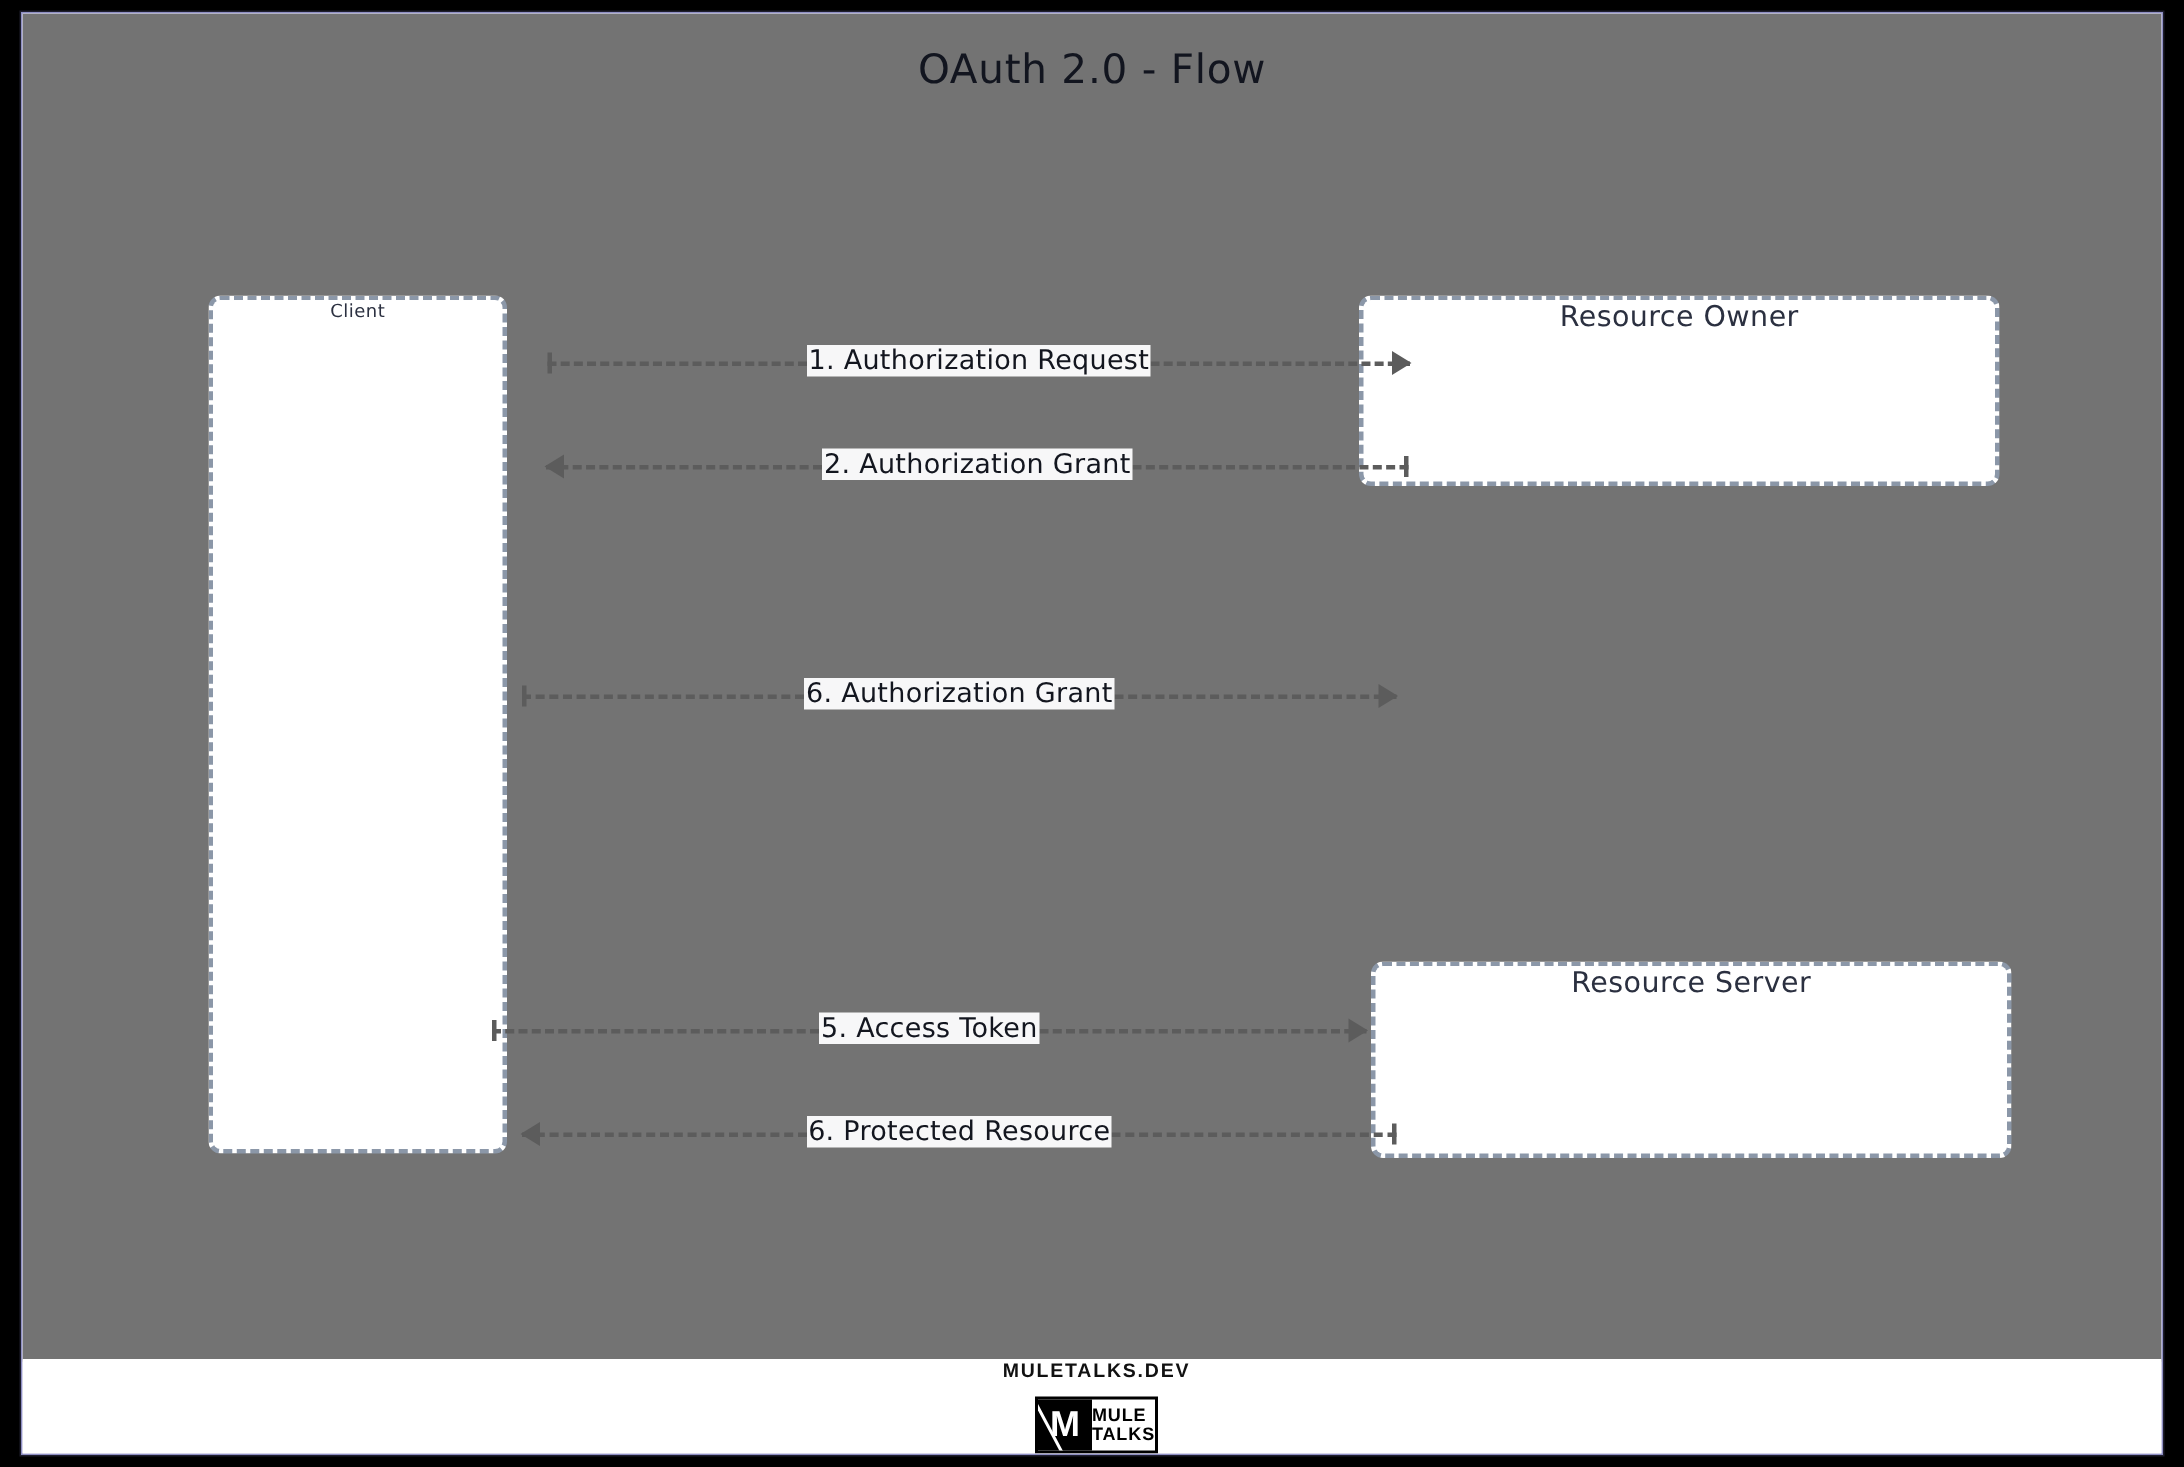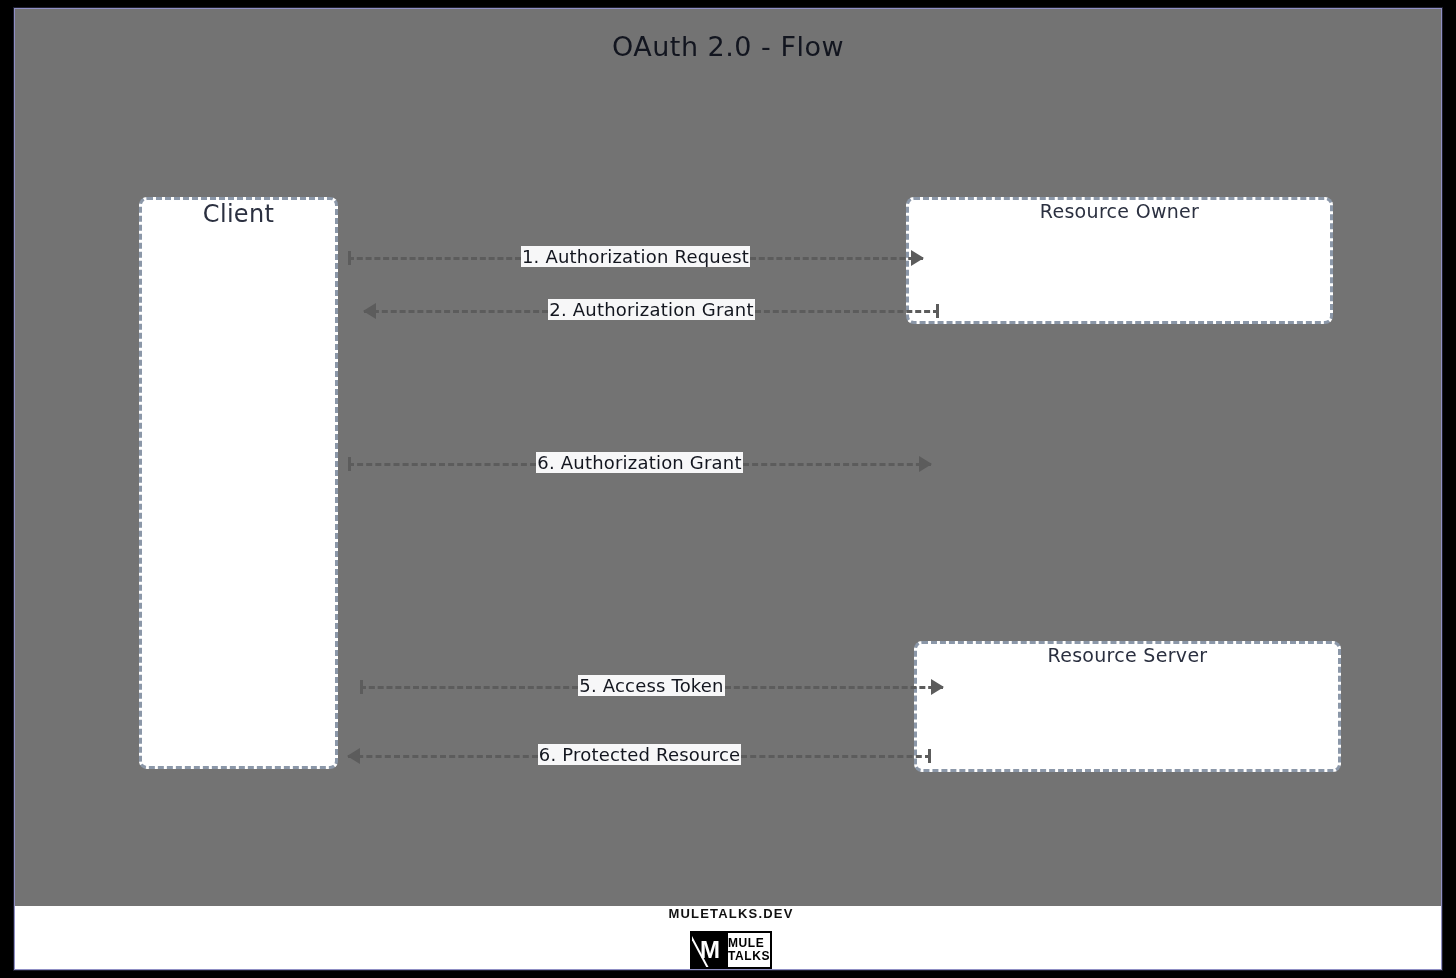--- a/index.html
+++ b/index.html
@@ -63,21 +63,21 @@
   }
   .node .node-label {
     font-family: "DejaVu Sans", sans-serif;
     font-size: 19px;
     color: #2b3040;
     letter-spacing: 0.3px;
     white-space: nowrap;
   }
 
   #node-client   { left: 124px;  top: 188px; width: 199px; height: 572px; }
-  #node-client .node-label { font-size: 24px; }
+  #node-client .node-label { font-size: 12px; }
   #node-owner    { left: 891px;  top: 188px; width: 427px; height: 127px; }
   #node-authsrv  { left: 899px;  top: 410px; width: 427px; height: 133px; }
   #node-ressrv   { left: 899px;  top: 632px; width: 427px; height: 131px; }
 
   
   .edge {
     position: absolute;
     height: 34px;
     display: flex;
     align-items: center;
@@ -121,25 +121,25 @@
     top: 50%;
     transform: translateY(-50%);
     width: 3px;
     height: 14px;
     background: #5c5c5c;
   }
   .stub.right { right: 0; }
   .stub.left  { left: 0; }
 
   
-  #edge-1 { left: 333px; top: 216px; width: 575px; margin-top: 16px; }
+  #edge-1 { left: 350px; top: 216px; width: 575px; }
   #edge-2 { left: 349px; top: 285px; width: 575px; }
   #edge-3 { left: 333px; top: 438px; width: 583px; }
   #edge-4 { left: 333px; top: 508px; width: 583px; }
-  #edge-5 { left: 345px; top: 661px; width: 583px; }
+  #edge-5 { left: 313px; top: 661px; width: 583px; }
   #edge-6 { left: 333px; top: 730px; width: 583px; }
 
   
   #footer {
     position: absolute;
     left: 0;
     bottom: 0;
     width: 100%;
     height: 63px;
     background: #ffffff;

